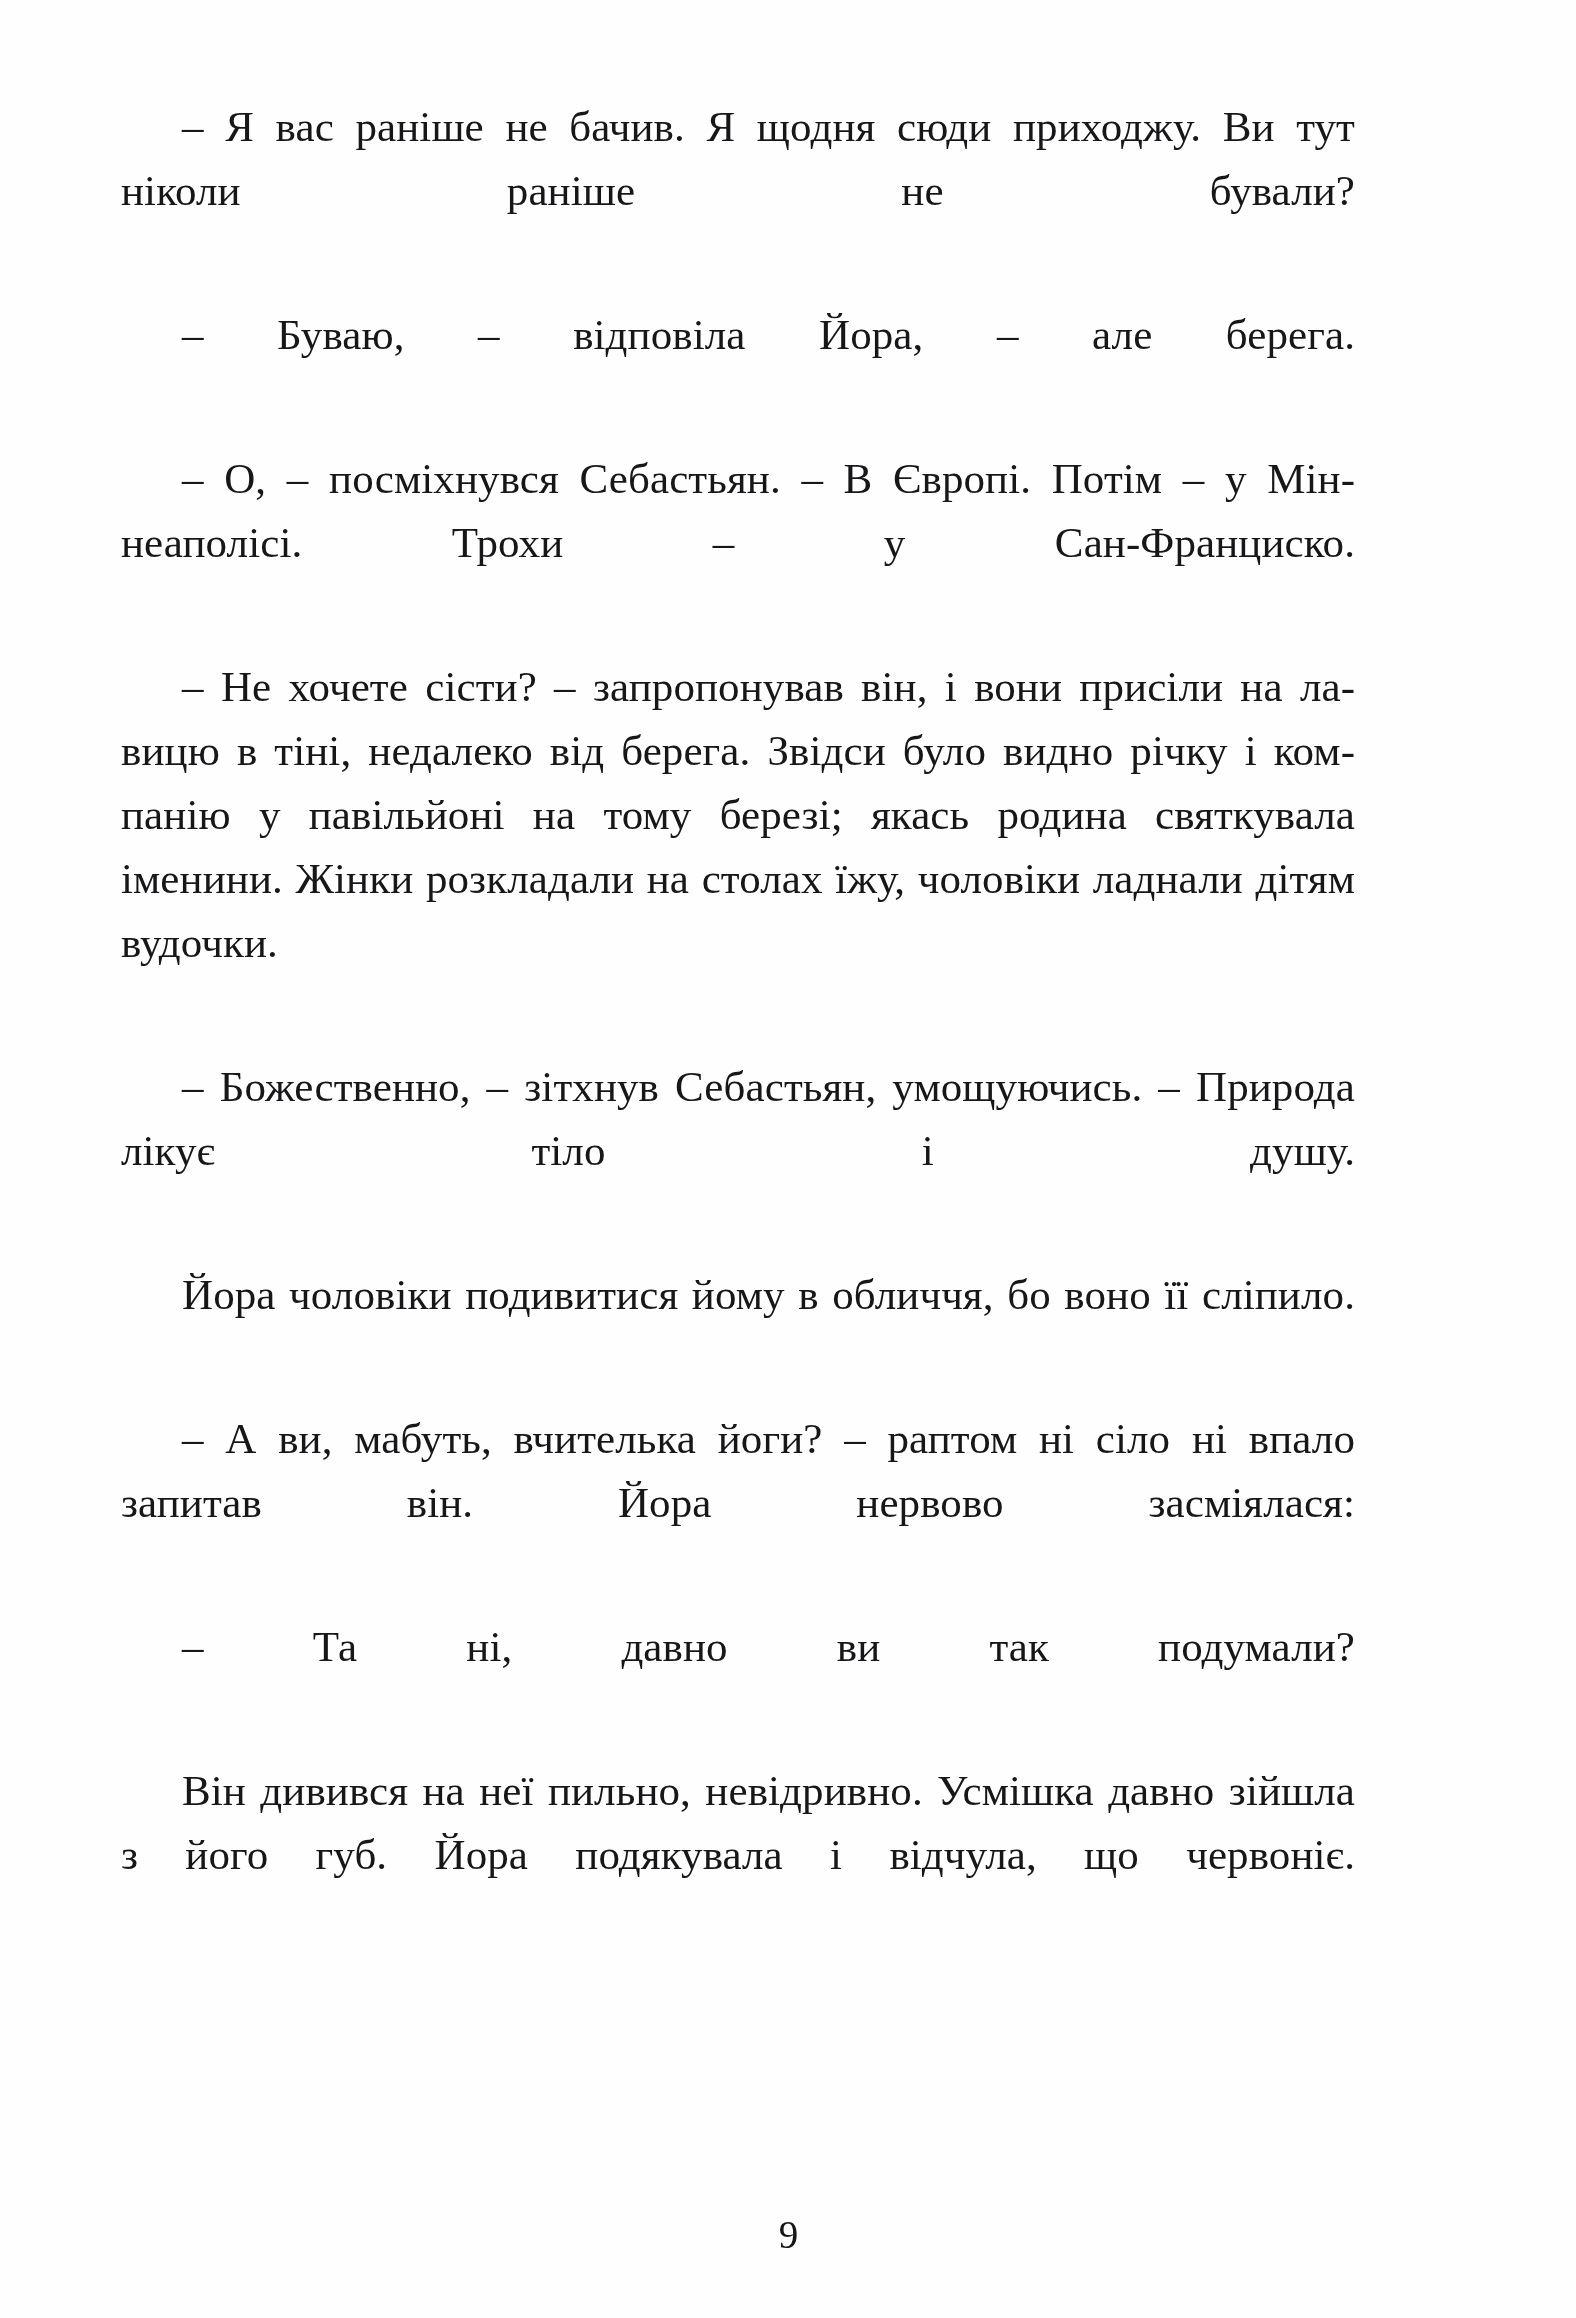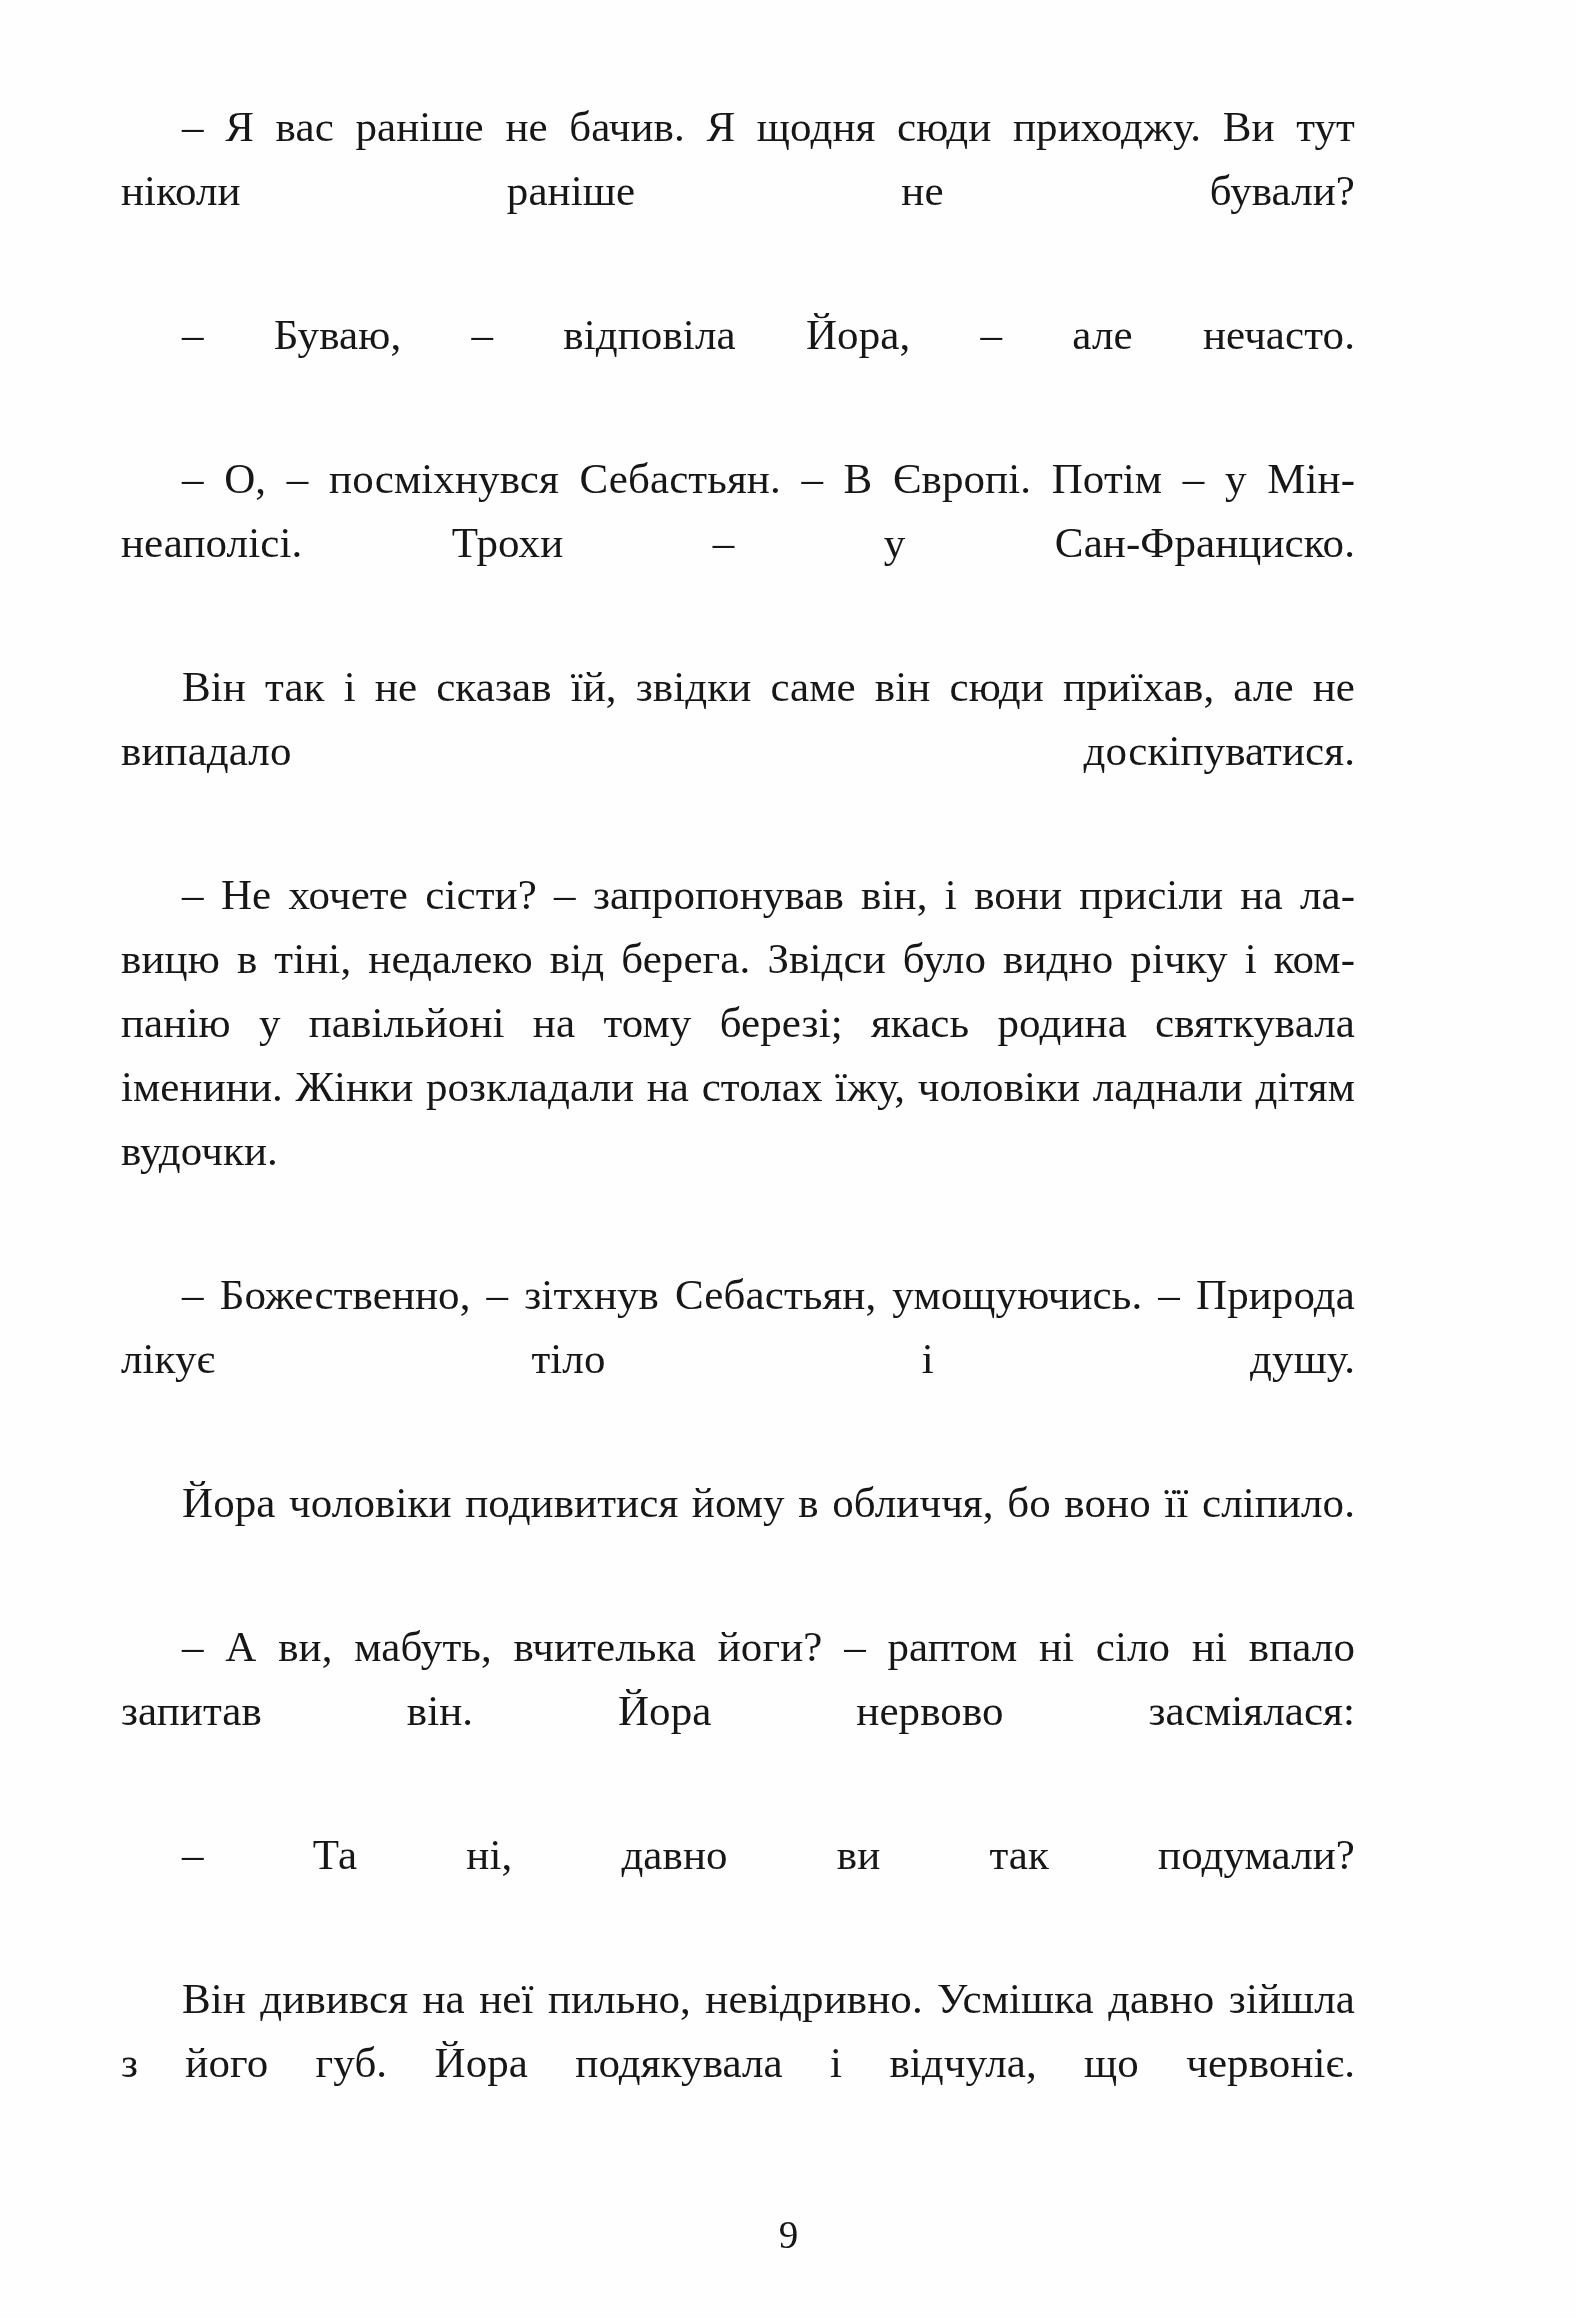--- a/index.html
+++ b/index.html
@@ -66,23 +66,22 @@
     color: #17171a;
   }
 </style>
 </head>
 <body>
 
 <div id="page">
 
   <div id="text-column">
     <p class="para indent">– Я вас раніше не бачив. Я щодня сюди приходжу. Ви тут ніколи раніше не бували?</p>
-    <p class="para indent">– Буваю, – відповіла Йора, – але нечасто.</p>
+    <p class="para indent">– Буваю, – відповіла Йора, – але берега.</p>
     <p class="para indent">– О, – посміхнувся Себастьян. – В Європі. Потім – у Мін­неаполісі. Трохи – у Сан-Франциско.</p>
-    <p class="para indent">Він так і не сказав їй, звідки саме він сюди приїхав, але не випадало доскіпуватися.</p>
     <p class="para indent">– Не хочете сісти? – запропонував він, і вони присіли на ла­вицю в тіні, недалеко від берега. Звідси було видно річку і ком­панію у павільйоні на тому березі; якась родина святкувала іменини. Жінки розкладали на столах їжу, чоловіки ладнали дітям вудочки.</p>
     <p class="para indent">– Божественно, – зітхнув Себастьян, умощуючись. – При­рода лікує тіло і душу.</p>
     <p class="para indent">Йора чоловіки подивитися йому в обличчя, бо воно її слі­пило.</p>
     <p class="para indent">– А ви, мабуть, вчителька йоги? – раптом ні сіло ні впало запитав він. Йора нервово засміялася:</p>
     <p class="para indent">– Та ні, давно ви так подумали?</p>
     <p class="para indent">Він дивився на неї пильно, невідривно. Усмішка давно зі­йшла з його губ. Йора подякувала і відчула, що червоніє.</p>
 
   </div>
 
   <div id="folio">9</div>

